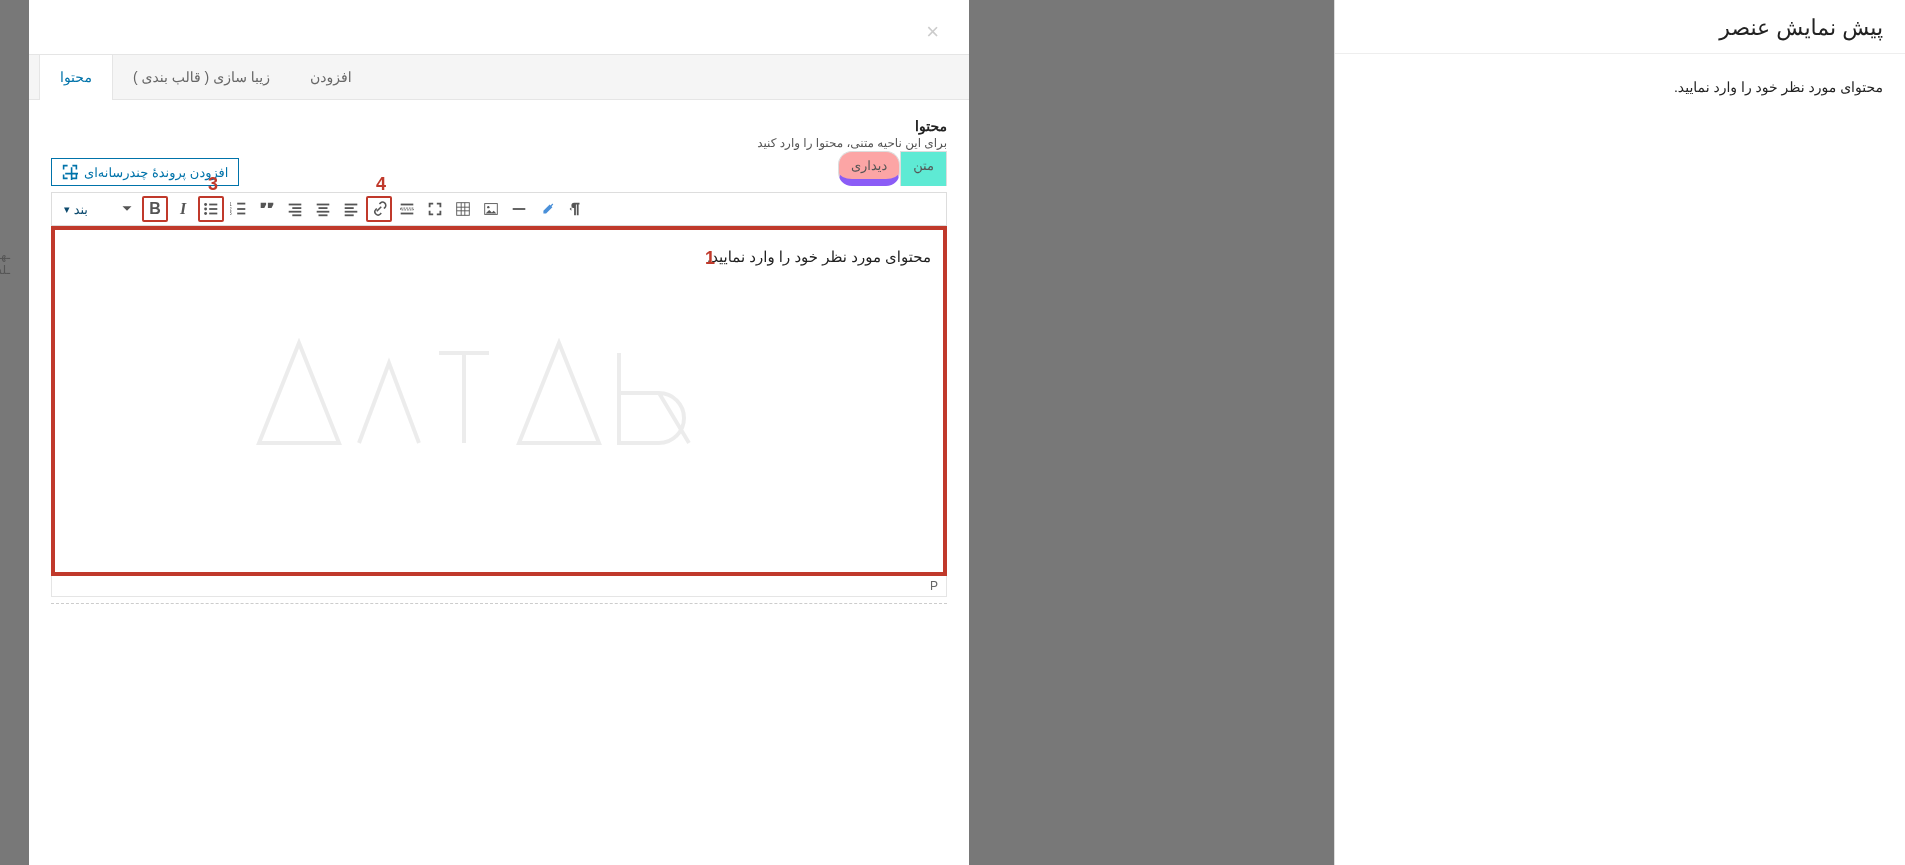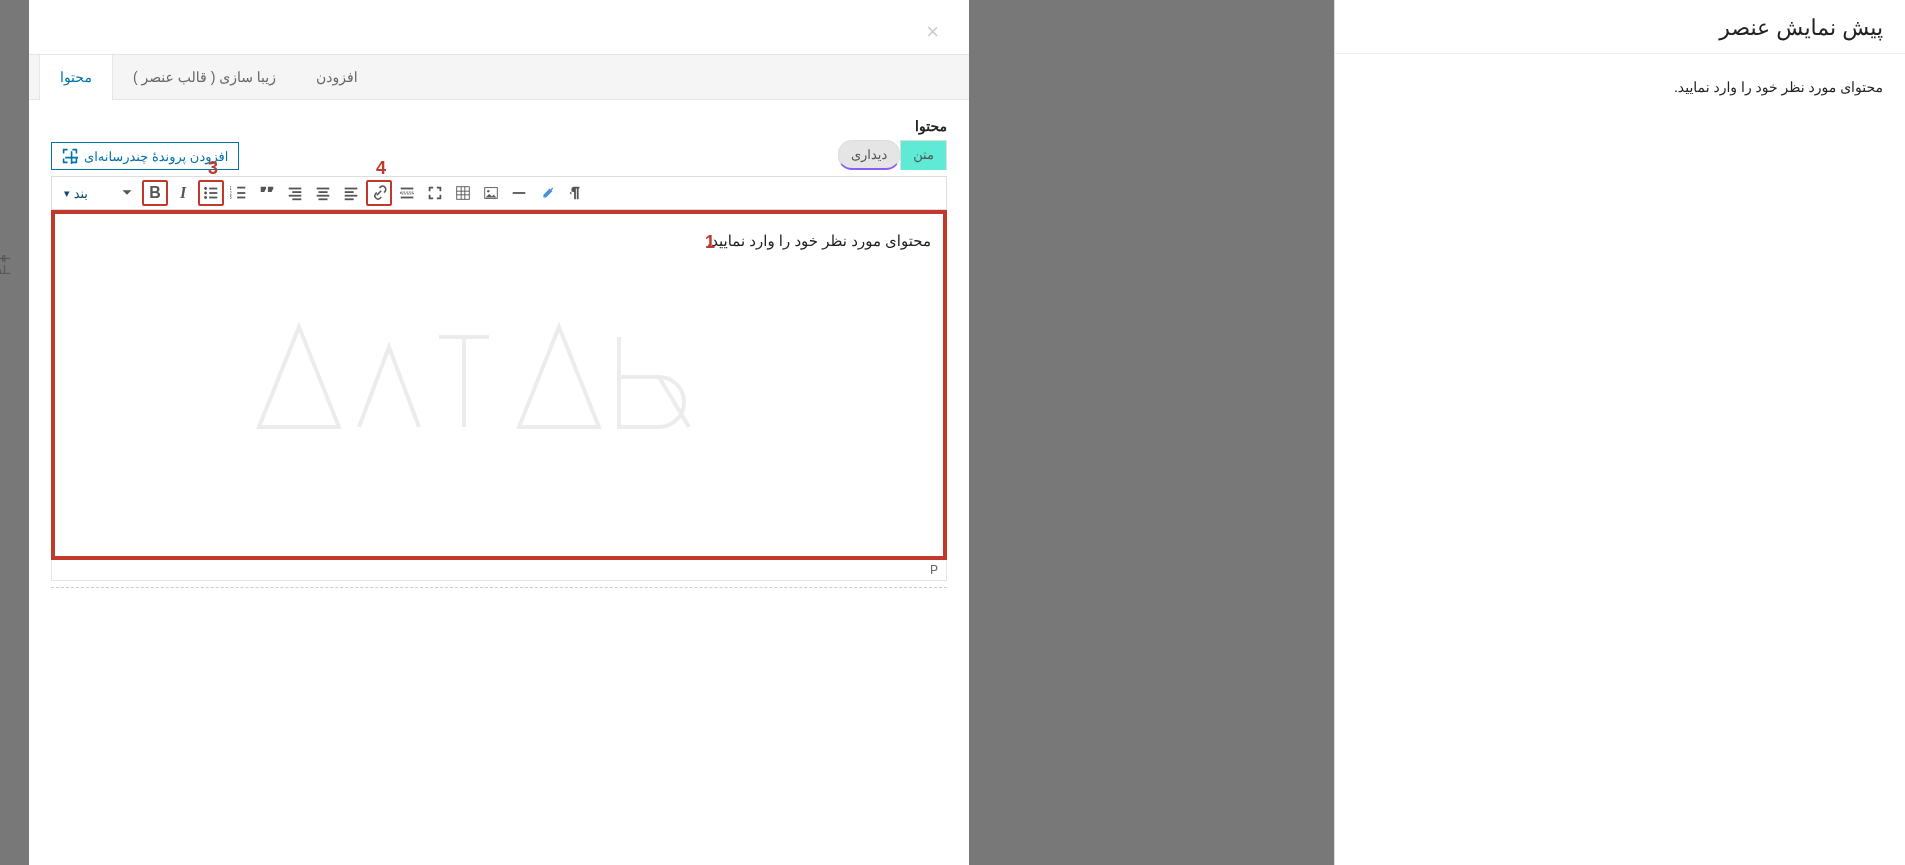--- a/index.html
+++ b/index.html
@@ -25,21 +25,21 @@
 .modal-tab.active { background:#fff; color:#0073aa; border-left:1px solid #e5e5e5; border-right:1px solid #e5e5e5; margin-bottom:-1px; }
 
 .modal-body { padding:18px 22px; }
 .section-title { font-size:14px; font-weight:bold; color:#222; text-align:right; }
 .section-desc { font-size:12px; color:#555; text-align:right; margin-top:2px; }
 .add-media { border:1px solid #0073aa; background:#fff; color:#0073aa; padding:5px 10px; font-size:13px; display:inline-flex; flex-direction:row-reverse; align-items:center; gap:6px; cursor:pointer; }
 .add-media svg { fill:#0073aa; }
 
 .editor-tabs { display:flex; margin-top:-28px; margin-right:auto; justify-content:flex-start; }
 .ed-tab { padding:6px 12px; font-size:13px; border:1px solid #ddd; background:#5eead4; color:#555; cursor:pointer; border-bottom:none; }
-.ed-tab.active { background:#e5e5e5; border-bottom:2px solid #8b5cf6; position:relative; z-index:2;border-radius:14px; }
+.ed-tab.active { background:#fca5a5; border-bottom:7px solid #8b5cf6; position:relative; z-index:2;border-radius:14px; }
 
 .editor-wrap { margin-top:6px; }
 .toolbar { border:1px solid #ddd; background:#fff; display:flex; flex-direction:row-reverse; align-items:center; padding:3px 6px; gap:2px; position:relative; }
 .tb-btn { width:26px; height:26px; display:flex; align-items:center; justify-content:center; cursor:pointer; color:#555; border:1px solid transparent; border-radius:2px; position:relative; }
 .tb-btn.hl { border:2px solid #c0392b; }
 .tb-btn svg { width:18px; height:18px; fill:#555; }
 .tb-dropdown { padding:2px 24px 2px 8px; font-size:13px; color:#0c4a6e; position:relative; min-width:54px; text-align:right; }
 .tb-dropdown::after { content:"▾"; position:absolute; left:6px; top:3px; font-size:11px; }
 
 .annot { position:absolute; color:#c0392b; font-weight:bold; font-size:18px; font-family:Arial; }
@@ -73,26 +73,27 @@
   <div class="preview-body">محتوای مورد نظر خود را وارد نمایید.</div>
 </div>
 
 <div class="modal">
   <div class="modal-header">
     <span class="close-btn">×</span>
   </div>
 
   <div class="modal-tabs">
     <div class="modal-tab active">محتوا</div>
-    <div class="modal-tab">زیبا سازی ( قالب عنصر )</div>
+    <div class="modal-tab">زیبا سازی ( قالب بندی )</div>
     <div class="modal-tab">افزودن</div>
   </div>
 
   <div class="modal-body">
     <div class="section-title">محتوا</div>
+    <div class="section-desc">برای این ناحیه متنی، محتوا را وارد کنید</div>
 
     <div style="display:flex; align-items:flex-end; margin-top:8px;">
       <div class="editor-tabs">
         <div class="ed-tab">متن</div>
         <div class="ed-tab active">دیداری</div>
       </div>
       <div style="flex:1"></div>
       <button class="add-media">
         <svg width="16" height="16" viewBox="0 0 20 20">
             <path d="M13 11V4h-2v7H4v2h7v7h2v-7h7v-2h-7zM3 3h4V1H1v6h2V3zm14 0v4h2V1h-6v2h4zM3 17v-4H1v6h6v-2H3zm14 0h-4v2h6v-6h-2v4z"></path>

